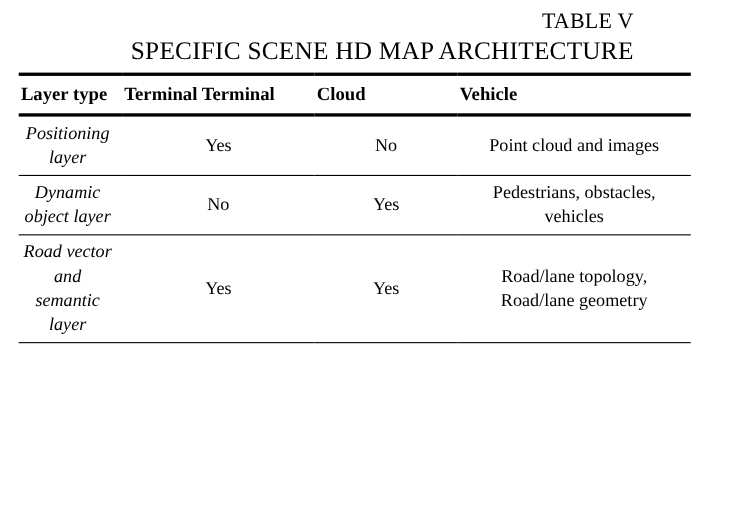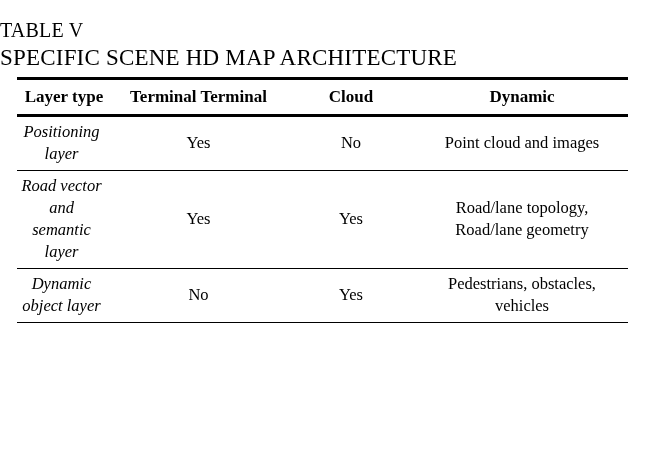--- a/index.html
+++ b/index.html
@@ -17,22 +17,22 @@
   .page {
     position: relative;
     width: 663px;
     height: 464px;
     box-sizing: border-box;
   }
 
   
   .caption {
     width: 576px;
-    text-align: left;
-    padding-top: 16px;
+    text-align: right;
+    padding-top: 5px;
   }
   .caption-line {
     font-size: 20px;
     line-height: 28px;
     letter-spacing: 0.2px;
     white-space: nowrap;
   }
   .caption-title {
     font-size: 20px;
   }
@@ -58,21 +58,21 @@
   table.hdmap col.c-features { width: 212px; }
 
   thead tr.head-row > th {
     border-top: 3px solid #000;
     border-bottom: 3px solid #000;
   }
   th.hcell {
     font-weight: bold;
     font-size: 17px;
     line-height: 21px;
-    text-align: center;
+    text-align: left;
     vertical-align: middle;
     padding: 6px 2px 7px 2px;
   }
 
   tbody tr.data-row > td {
     border-bottom: 1.5px solid #000;
   }
   tbody tr.data-row.last-row > td {
     border-bottom: 3px solid #000;
   }
@@ -112,44 +112,44 @@
         <col class="c-layer">
         <col class="c-vehicle">
         <col class="c-cloud">
         <col class="c-features">
       </colgroup>
       <thead>
         <tr class="head-row">
           <th class="hcell">Layer type</th>
           <th class="hcell">Terminal Terminal</th>
           <th class="hcell">Cloud</th>
-          <th class="hcell">Dynamic</th>
+          <th class="hcell">Vehicle</th>
         </tr>
       </thead>
       <tbody>
 
         <tr class="data-row">
           <td class="dcell col-layer">Positioning layer</td>
           <td class="dcell mid">Yes</td>
           <td class="dcell mid">No</td>
           <td class="dcell col-features">Point cloud and images</td>
         </tr>
 
         <tr class="data-row">
+          <td class="dcell col-layer">Dynamic object layer</td>
+          <td class="dcell mid">No</td>
+          <td class="dcell mid">Yes</td>
+          <td class="dcell col-features">Pedestrians, obstacles, vehicles</td>
+        </tr>
+
+        <tr class="data-row">
           <td class="dcell col-layer">Road vector and semantic layer</td>
           <td class="dcell mid">Yes</td>
           <td class="dcell mid">Yes</td>
           <td class="dcell col-features">Road/lane topology, Road/lane geometry</td>
-        </tr>
-
-        <tr class="data-row">
-          <td class="dcell col-layer">Dynamic object layer</td>
-          <td class="dcell mid">No</td>
-          <td class="dcell mid">Yes</td>
-          <td class="dcell col-features">Pedestrians, obstacles, vehicles</td>
         </tr>
 
 
       </tbody>
     </table>
   </div>
 
 </div>
 
 </body></html>

